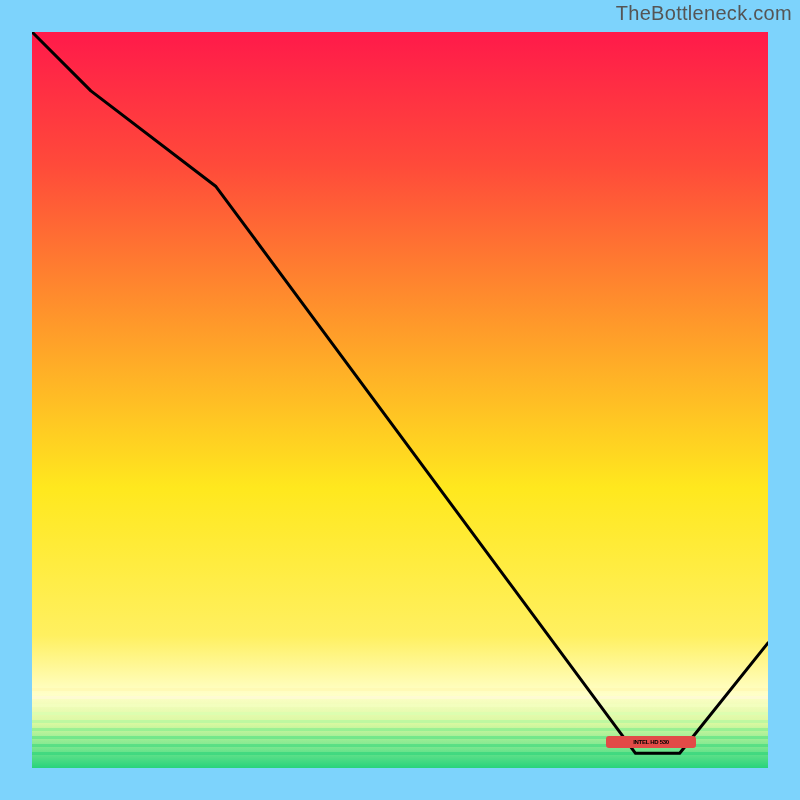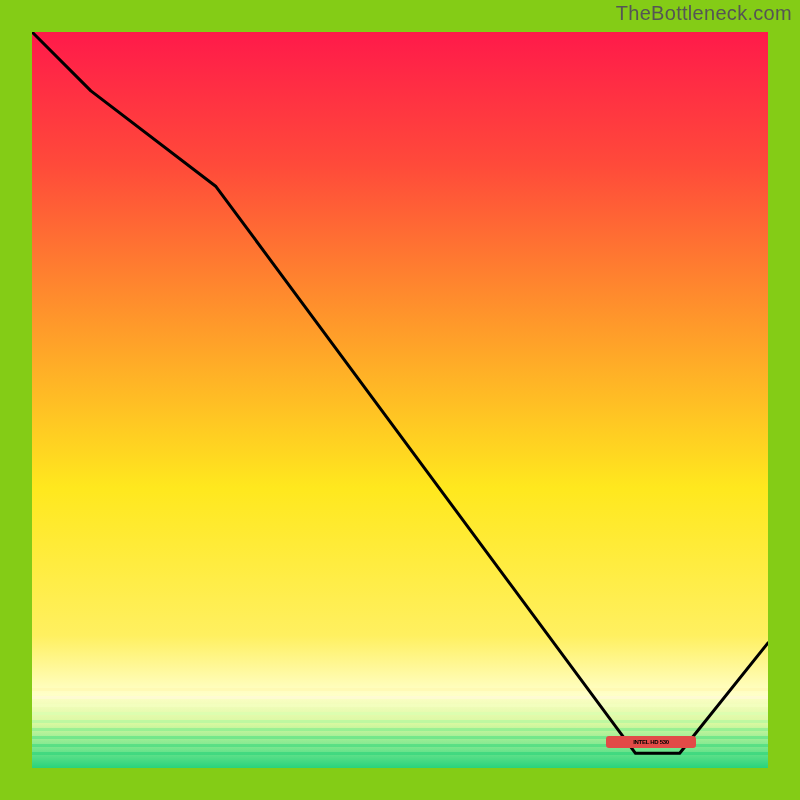--- a/index.html
+++ b/index.html
@@ -8,21 +8,21 @@
     width: 800px;
     height: 800px;
     background: #000;
     font-family: Arial, Helvetica, sans-serif;
     overflow: hidden;
   }
   .container {
     position: relative;
     width: 800px;
     height: 800px;
-    background: #84cc16;
+    background: #7dd3fc;
   }
   .watermark {
     position: absolute;
     top: 2px;
     right: 8px;
     color: #555;
     font-size: 20px;
     font-weight: 500;
     letter-spacing: 0.3px;
   }

